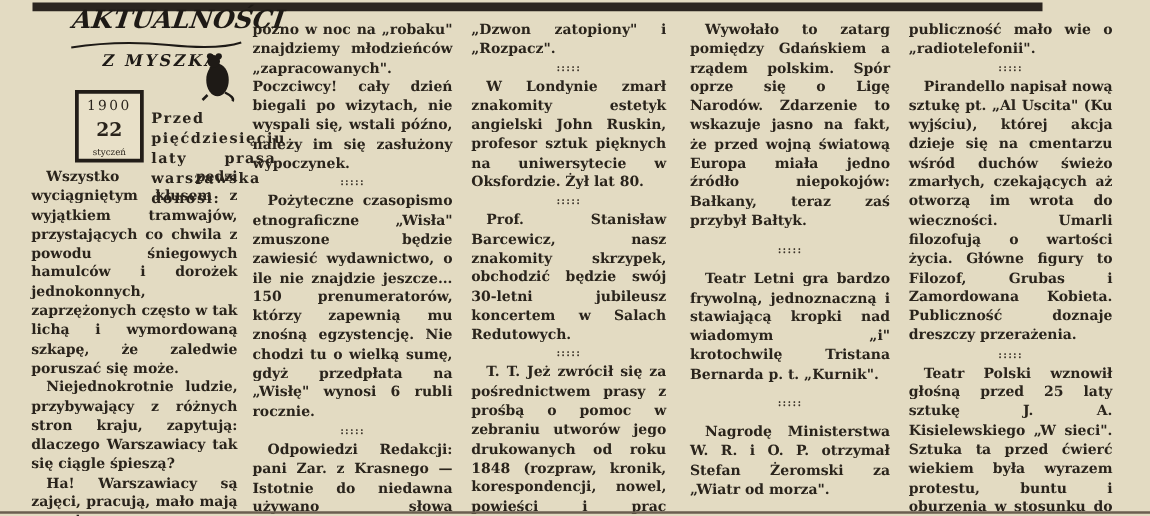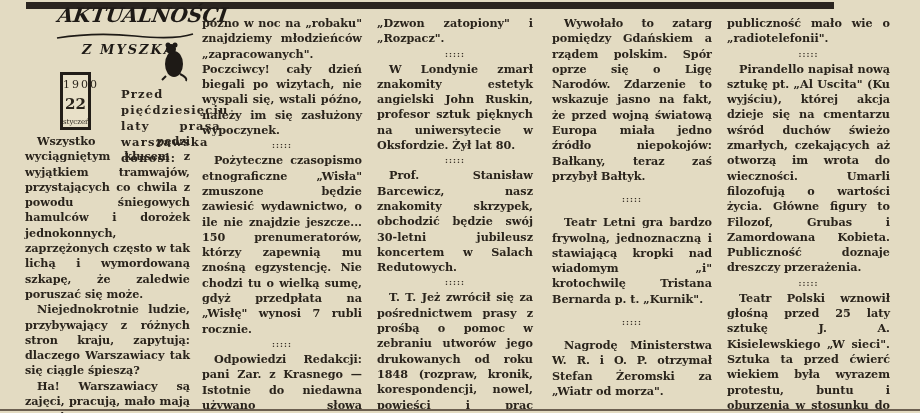--- a/index.html
+++ b/index.html
@@ -52,22 +52,22 @@
       letter-spacing: 2px;
     }
     .mouse-icon { position: absolute; left: 133px; top: 40px; width: 32px; height: 42px; }
 
     .datebox {
       position: absolute; border: 3px solid #221d18; background: #e8e0c8;
       text-align: center; box-sizing: border-box;
     }
     .datebox .year { font-size: 11px; letter-spacing: 2px; font-weight: normal; line-height: 14px; margin-top: 3px; }
     .datebox .day { font-size: 15px; font-weight: bold; line-height: 24px; }
-    .datebox .month { font-size: 7px; font-weight: normal; line-height: 12px; text-align: right; }
-    .db1 { left: 35px; top: 72px; width: 31px; height: 58px; }
+    .datebox .month { font-size: 7px; font-weight: normal; line-height: 12px; }
+    .db1 { left: 35px; top: 72px; width: 55px; height: 58px; }
     .hl {
       position: absolute; font-weight: bold; font-size: 11.5px; line-height: 16px;
       letter-spacing: 1.2px; text-align: justify;
     }
     .hl1 { left: 96px; top: 86px; width: 100px; }
     .c1-body { position: absolute; top: 134px; left: 0; width: 165px; }
   </style>
 </head>
 <body>
 
@@ -101,21 +101,21 @@
       <p>Wszystko pędzi wyciągniętym kłusem z wyjątkiem tramwajów, przystających co chwila z powodu śniegowych hamulców i dorożek jednokonnych, zaprzężonych często w tak lichą i wymordowaną szkapę, że zaledwie poruszać się może.</p>
       <p>Niejednokrotnie ludzie, przybywający z różnych stron kraju, zapytują: dlaczego Warszawiacy tak się ciągle śpieszą?</p>
       <p>Ha! Warszawiacy są zajęci, pracują, mało mają czasu!</p>
 
     </div>
   </div>
 
   <div class="col c2">
     <p class="noindent">późno w noc na „robaku" znajdziemy młodzieńców „zapracowanych". Poczciwcy! cały dzień biegali po wizytach, nie wyspali się, wstali późno, należy im się zasłużony wypoczynek.</p>
     <div class="sep">:::::</div>
-    <p>Pożyteczne czasopismo etnograficzne „Wisła" zmuszone będzie zawiesić wydawnictwo, o ile nie znajdzie jeszcze... 150 prenumeratorów, którzy zapewnią mu znośną egzystencję. Nie chodzi tu o wielką sumę, gdyż przedpłata na „Wisłę" wynosi 7 rubli rocznie.</p>
+    <p>Pożyteczne czasopismo etnograficzne „Wisła" zmuszone będzie zawiesić wydawnictwo, o ile nie znajdzie jeszcze... 150 prenumeratorów, którzy zapewnią mu znośną egzystencję. Nie chodzi tu o wielką sumę, gdyż przedpłata na „Wisłę" wynosi 6 rubli rocznie.</p>
     <div class="sep">:::::</div>
     <p>Odpowiedzi Redakcji: pani Zar. z Krasnego — Istotnie do niedawna używano słowa „Czokolada" od włoskiego „cioccolata". Obecnie, jednak, poprawnie jest „czekolada".</p>
 
   </div>
 
   <div class="col c3">
     <p class="noindent">„Dzwon zatopiony" i „Rozpacz".</p>
     <div class="sep">:::::</div>
     <p>W Londynie zmarł znakomity estetyk angielski John Ruskin, profesor sztuk pięknych na uniwersytecie w Oksfordzie. Żył lat 80.</p>
     <div class="sep">:::::</div>

